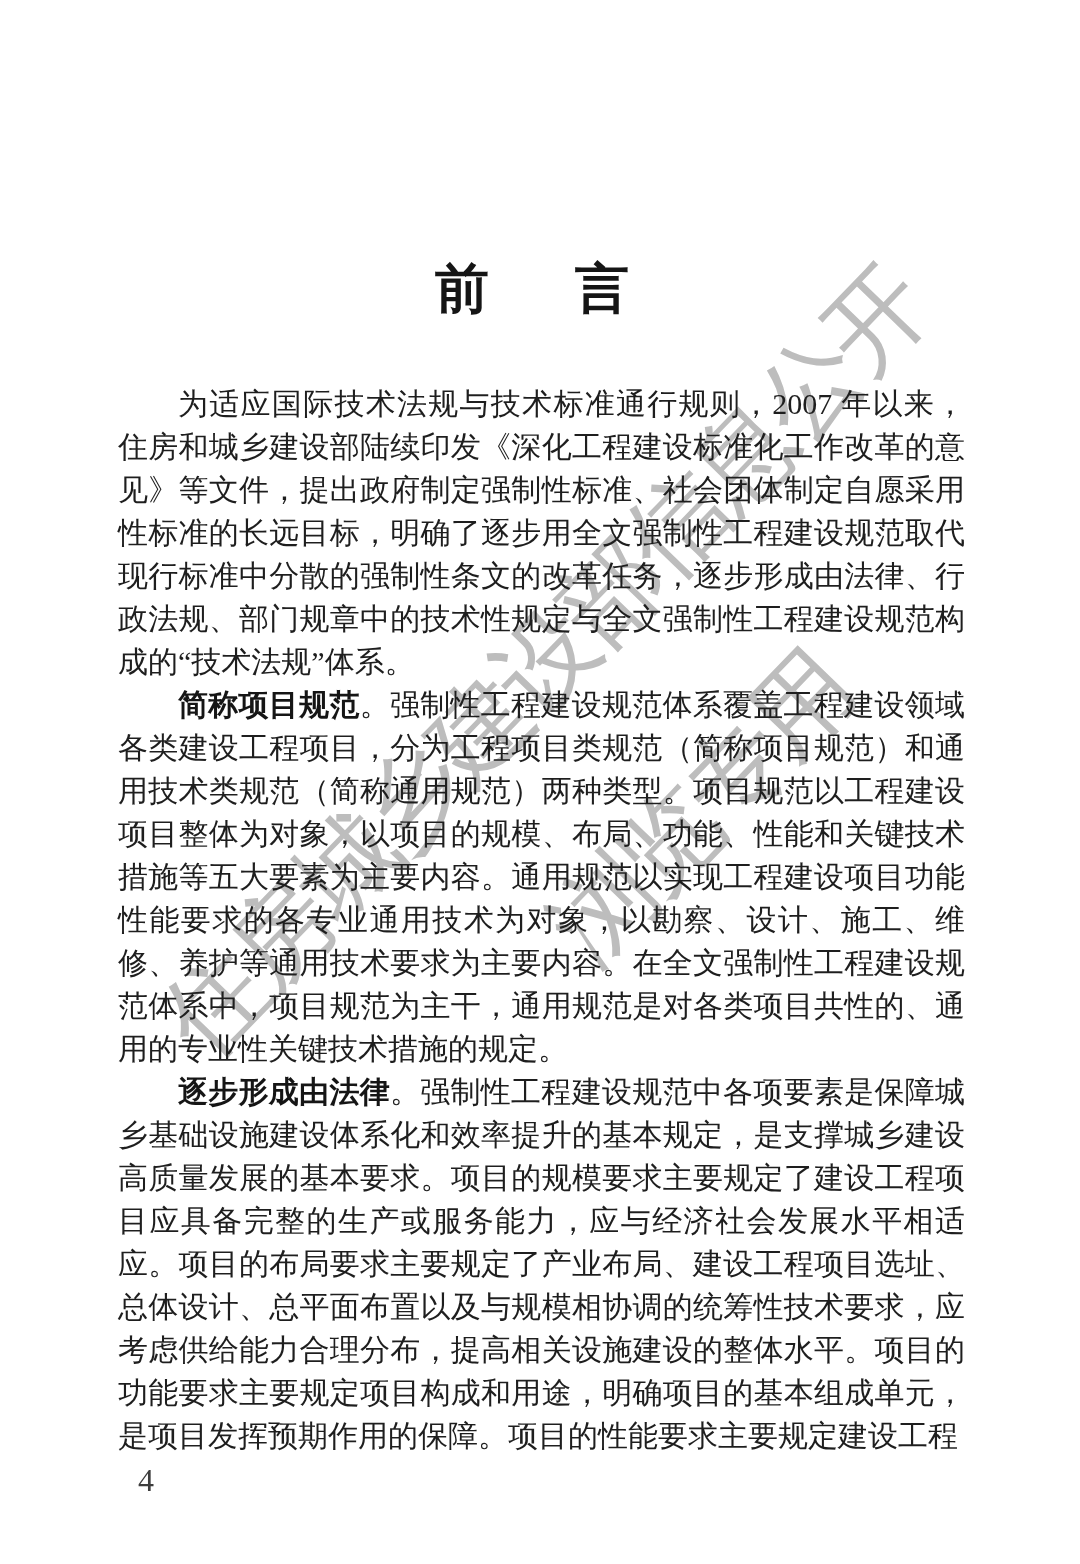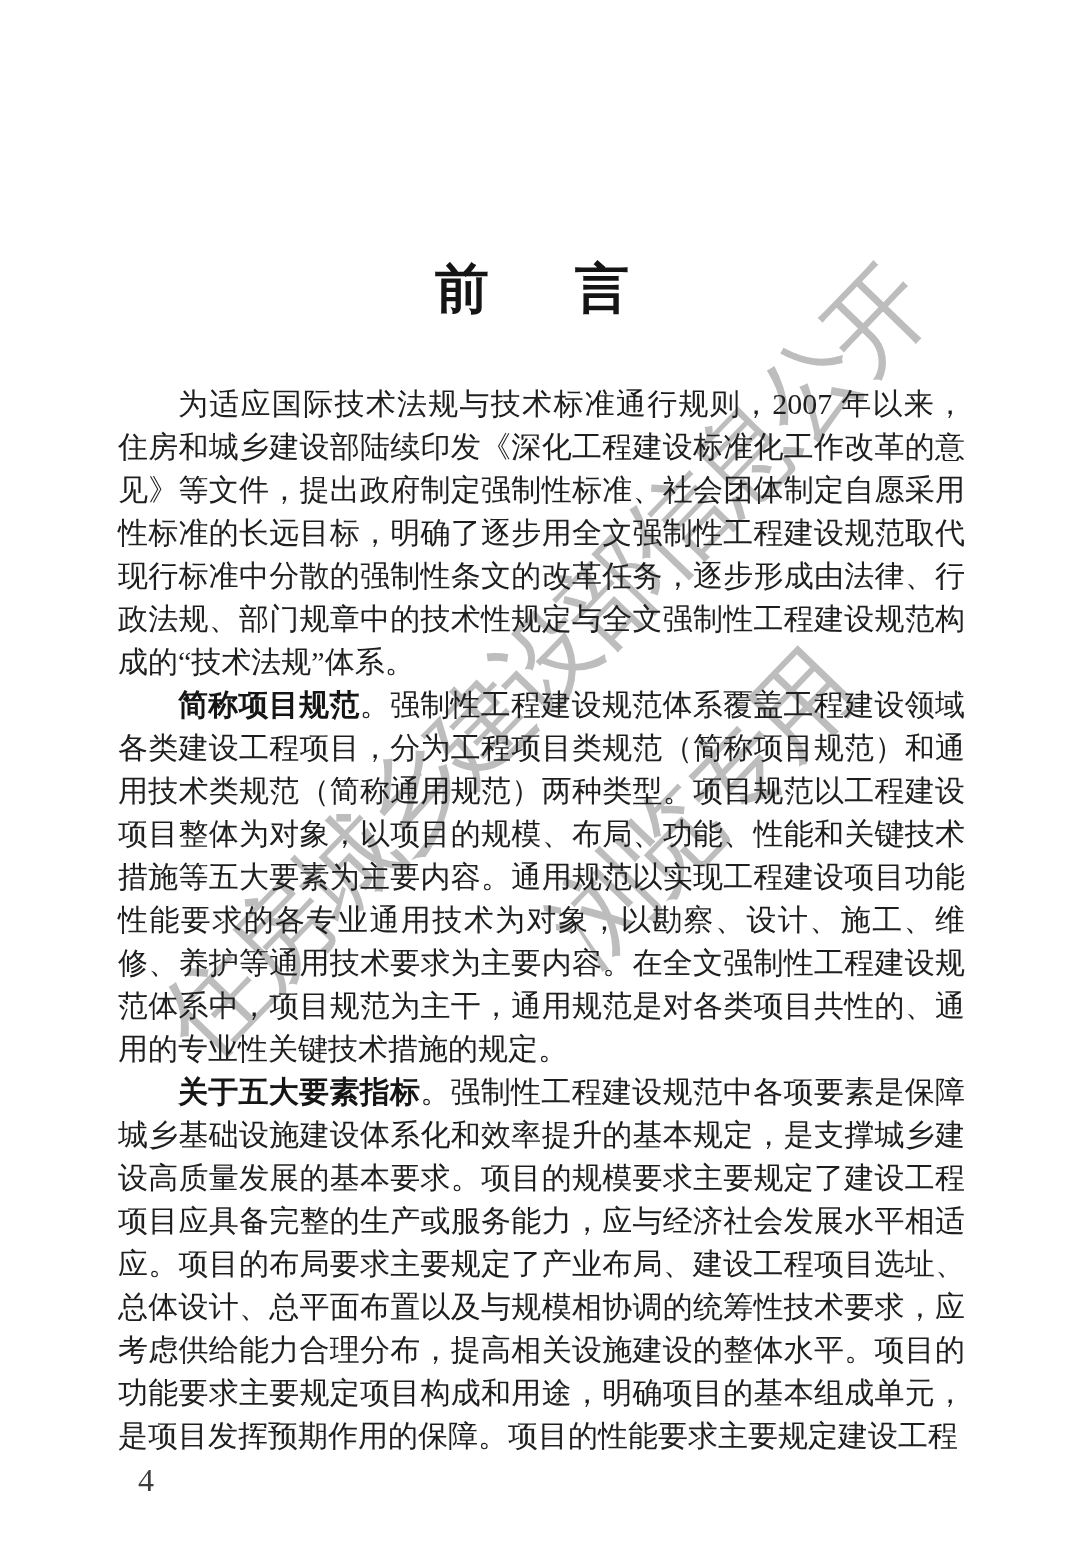--- a/index.html
+++ b/index.html
@@ -78,17 +78,17 @@
 
 <div class="page" style="background: rgb(255, 255, 255);">
   <div class="watermark wm1" style="color: rgb(189, 189, 189);">住房城乡建设部信息公开</div>
   <div class="watermark wm2" style="color: rgb(189, 189, 189);">浏览专用</div>
 
   <h1 class="title">前　言</h1>
 
   <div class="body-text" id="body-container" style="color: rgb(30, 30, 30);">
       <p>为适应国际技术法规与技术标准通行规则，2007 年以来，住房和城乡建设部陆续印发《深化工程建设标准化工作改革的意见》等文件，提出政府制定强制性标准、社会团体制定自愿采用性标准的长远目标，明确了逐步用全文强制性工程建设规范取代现行标准中分散的强制性条文的改革任务，逐步形成由法律、行政法规、部门规章中的技术性规定与全文强制性工程建设规范构成的“技术法规”体系。</p>
       <p><span class="lead">简称项目规范</span>。强制性工程建设规范体系覆盖工程建设领域各类建设工程项目，分为工程项目类规范（简称项目规范）和通用技术类规范（简称通用规范）两种类型。项目规范以工程建设项目整体为对象，以项目的规模、布局、功能、性能和关键技术措施等五大要素为主要内容。通用规范以实现工程建设项目功能性能要求的各专业通用技术为对象，以勘察、设计、施工、维修、养护等通用技术要求为主要内容。在全文强制性工程建设规范体系中，项目规范为主干，通用规范是对各类项目共性的、通用的专业性关键技术措施的规定。</p>
-      <p><span class="lead">关于五大要素指标</span>。强制性工程建设规范中各项要素是保障城乡基础设施建设体系化和效率提升的基本规定，是支撑城乡建设高质量发展的基本要求。项目的规模要求主要规定了建设工程项目应具备完整的生产或服务能力，应与经济社会发展水平相适应。项目的布局要求主要规定了产业布局、建设工程项目选址、总体设计、总平面布置以及与规模相协调的统筹性技术要求，应考虑供给能力合理分布，提高相关设施建设的整体水平。项目的功能要求主要规定项目构成和用途，明确项目的基本组成单元，是项目发挥预期作用的保障。项目的性能要求主要规定建设工程</p>
+      <p><span class="lead">逐步形成由法律</span>。强制性工程建设规范中各项要素是保障城乡基础设施建设体系化和效率提升的基本规定，是支撑城乡建设高质量发展的基本要求。项目的规模要求主要规定了建设工程项目应具备完整的生产或服务能力，应与经济社会发展水平相适应。项目的布局要求主要规定了产业布局、建设工程项目选址、总体设计、总平面布置以及与规模相协调的统筹性技术要求，应考虑供给能力合理分布，提高相关设施建设的整体水平。项目的功能要求主要规定项目构成和用途，明确项目的基本组成单元，是项目发挥预期作用的保障。项目的性能要求主要规定建设工程</p>
     </div>
 
   <div class="page-number">4</div>
 </div>
 
 </body></html>

